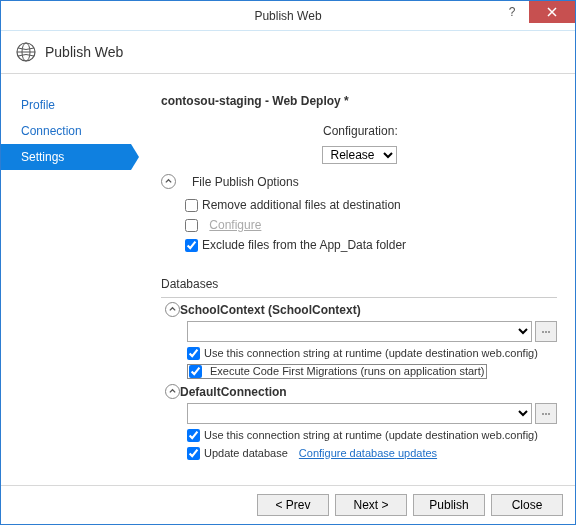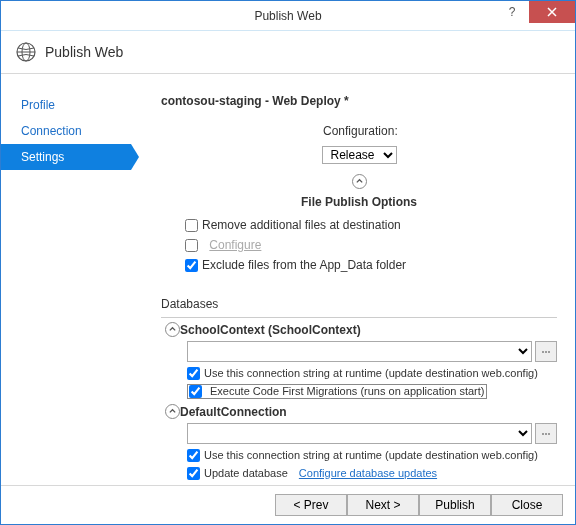--- a/index.html
+++ b/index.html
@@ -123,24 +123,23 @@
     flex: 1;
     height: 21px;
     border: 1px solid #aaa;
     padding: 0 4px;
     font: inherit;
     background: #fff;
   }
   .section-head {
     display: flex;
     align-items: center;
-    gap: 6px;
-    font-weight: bold;
+    gap: 16px;
+    font-weight: normal;
     margin: 4px 0 4px;
-    flex-direction: column;
   }
   .chev {
     width: 15px; height: 15px;
     border: 1px solid #888;
     border-radius: 50%;
     display: flex;
     align-items: center;
     justify-content: center;
     cursor: pointer;
   }
@@ -194,20 +193,21 @@
   .db-sub .cb-row { height: 18px; font-size: 11px; }
   .boxed { border: 1px solid #888; padding: 0 1px; display:inline-flex; align-items:center; gap:8px; }
 
   
   .footer {
     height: 39px;
     border-top: 1px solid #d8d8d8;
     display: flex;
     justify-content: flex-end;
     align-items: center;
+    gap: 6px;
     padding: 0 12px;
     position: absolute;
     left:1px; right:1px; bottom:1px;
     background:#fff;
   }
   .btn {
     min-width: 72px;
     height: 22px;
     border: 1px solid #aaa;
     background: #efefef;

